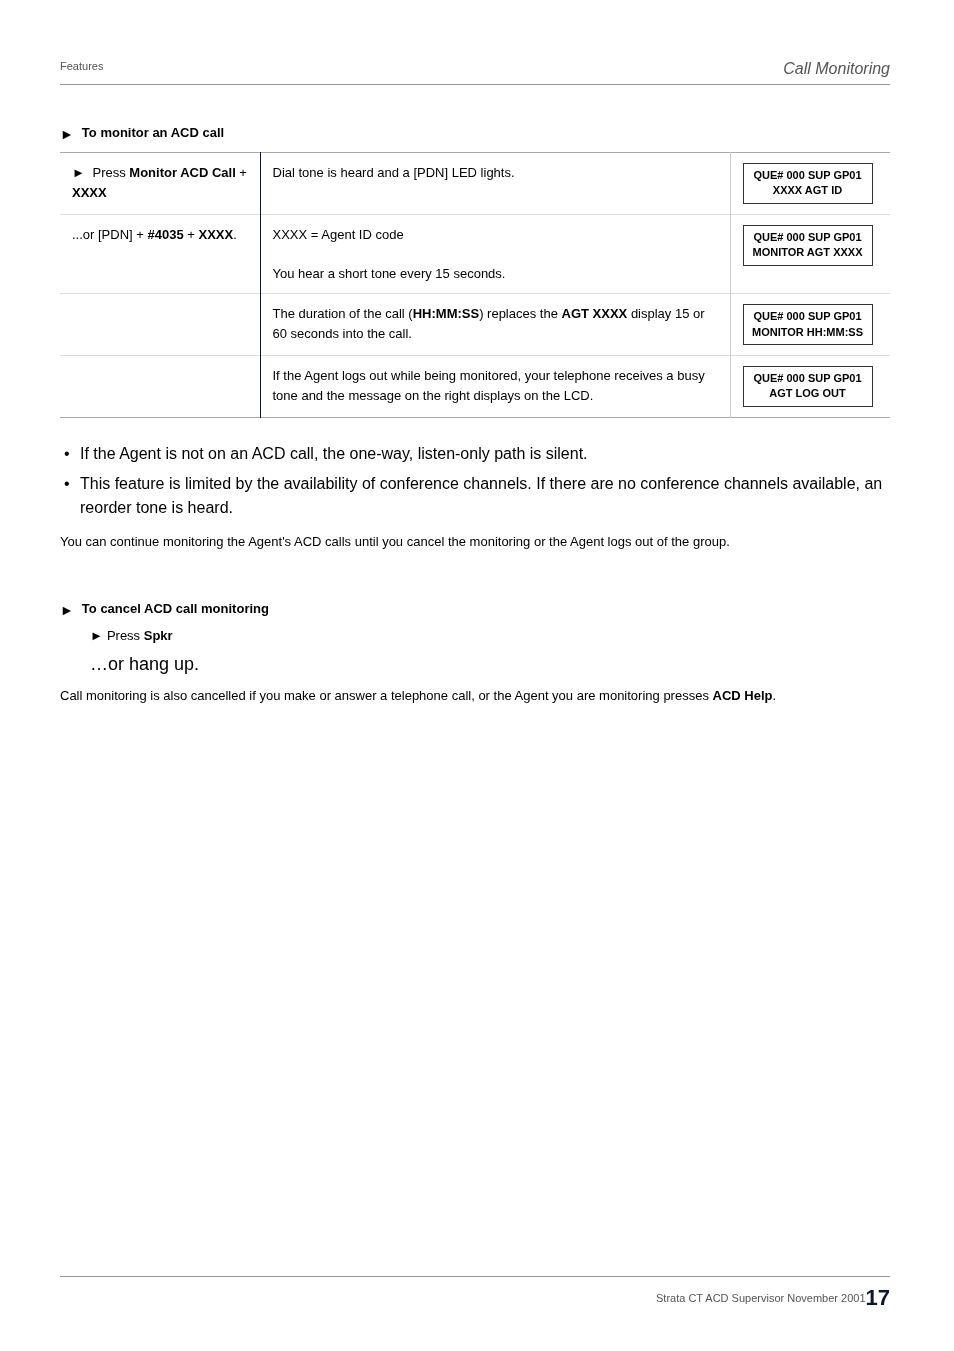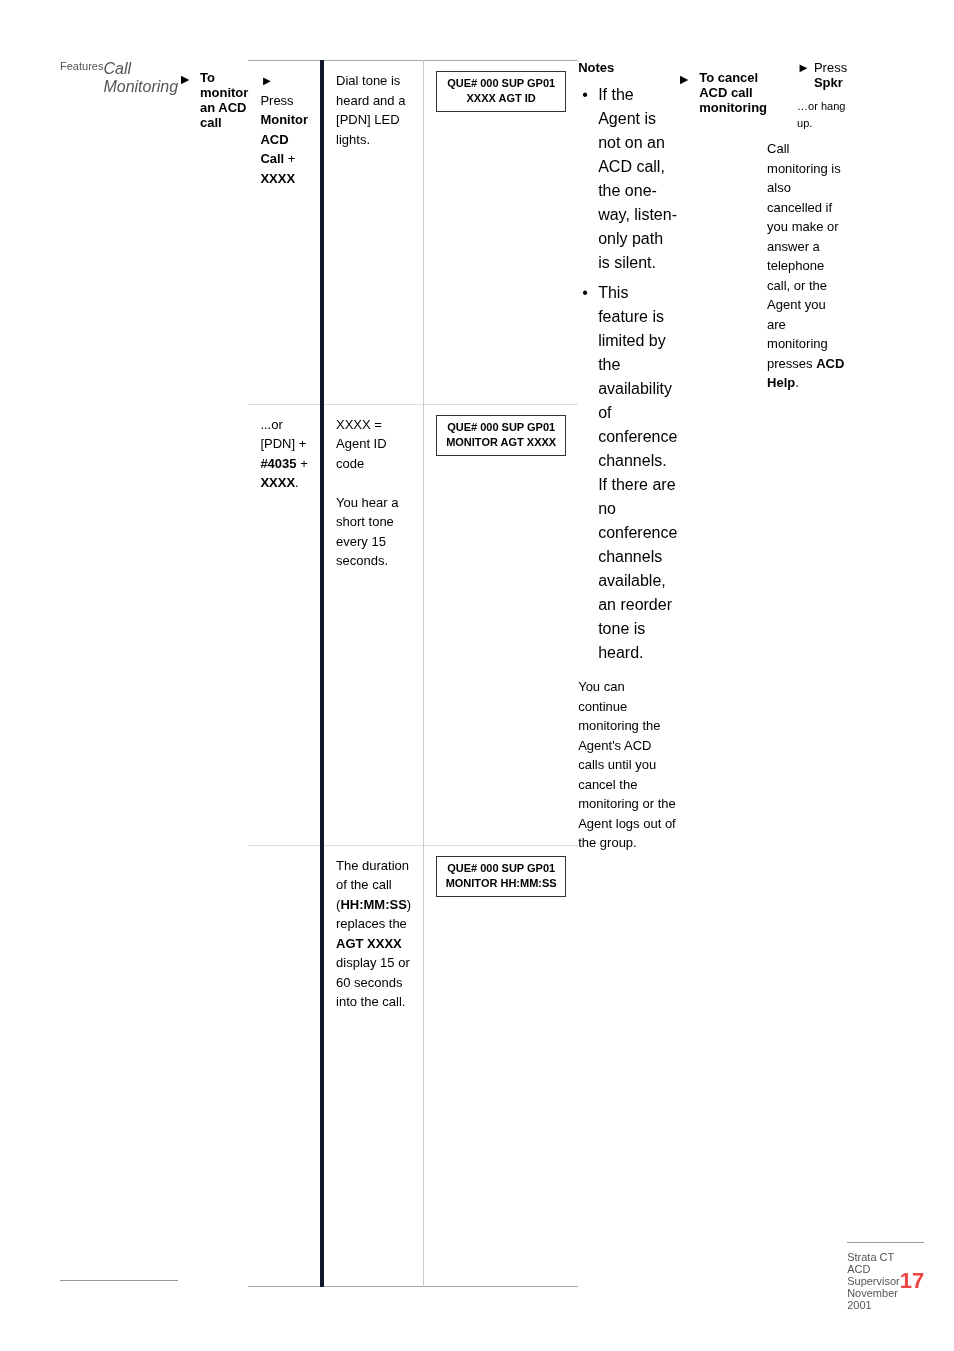--- a/index.html
+++ b/index.html
@@ -11,21 +11,21 @@
       width: 954px;
       min-height: 1351px;
       padding: 0;
     }
 
     .page-container {
       width: 954px;
       min-height: 1351px;
       padding: 60px 64px 40px 60px;
       display: flex;
-      flex-direction: row;
+      flex-direction: column;
     }
 
     
     .header-bar {
       display: flex;
       justify-content: space-between;
       border-bottom: 1px solid #999;
       padding-bottom: 6px;
       margin-bottom: 30px;
     }
@@ -67,21 +67,21 @@
       margin-bottom: 24px;
     }
     .procedure-table td {
       vertical-align: top;
       padding: 10px 12px;
       font-size: 13px;
       line-height: 1.5;
     }
     .procedure-table .col-step {
       width: 200px;
-      border-right: 4px solid #0f172a;
+      border-right: 1px solid #0f172a;
     }
     .procedure-table .col-desc {
       width: auto;
       border-right: 1px solid #ccc;
     }
     .procedure-table .col-lcd {
       width: 160px;
     }
     .procedure-table tr {
       border-bottom: 1px solid #ddd;
@@ -150,21 +150,21 @@
     }
 
     .sub-step {
       display: flex;
       align-items: flex-start;
       margin-left: 30px;
       margin-bottom: 8px;
     }
 
     .indented-para {
-      font-size: 11px;
+      font-size: 18px;
       line-height: 1.5;
       margin-bottom: 8px;
       margin-left: 30px;
     }
 
     
     .footer-bar {
       margin-top: auto;
       border-top: 1px solid #999;
       padding-top: 8px;
@@ -172,21 +172,21 @@
       justify-content: flex-end;
       align-items: center;
     }
     .footer-left {
       font-size: 11px;
       color: #555;
     }
     .footer-right {
       font-size: 22px;
       font-weight: bold;
-      color: #ef4444;
+      color: #0f172a;
     }
 
     .empty-cell {
       min-height: 40px;
     }
   </style>
 </head>
 <body>
 
 <div class="page-container">
@@ -243,25 +243,36 @@
           <p>The duration of the call (<span class="bold">HH:MM:SS</span>) replaces the <span class="bold">AGT XXXX</span> display 15 or 60 seconds into the call.</p>
         </td>
         <td class="col-lcd">
           <div class="lcd-box">
             <div>QUE# 000 SUP GP01</div>
             <div>MONITOR HH:MM:SS</div>
           </div>
         </td>
       </tr>
 
+      <tr>
+        <td class="col-step empty-cell"></td>
+        <td class="col-desc">
+          <p>If the Agent logs out while being monitored, your telephone receives a busy tone and the message on the right displays on the LCD.</p>
+        </td>
+        <td class="col-lcd">
+          <div class="lcd-box">
+            <div>QUE# 000 SUP GP01</div>
+            <div>AGT LOG OUT</div>
+          </div>
+        </td>
+      </tr>
     </tbody>
   </table>
 
   <div class="notes-section">
-    <div class="notes-title">Notes</div>
     <ul class="notes-list">
       <li>
         <span>If the Agent is not on an ACD call, the one-way, listen-only path is silent.</span>
       </li>
       <li>
         <span>This feature is limited by the availability of conference channels. If there are no conference channels available, an reorder tone is heard.</span>
       </li>
     </ul>
     <p class="notes-para">You can continue monitoring the Agent's ACD calls until you cancel the monitoring or the Agent logs out of the group.</p>
   </div>

